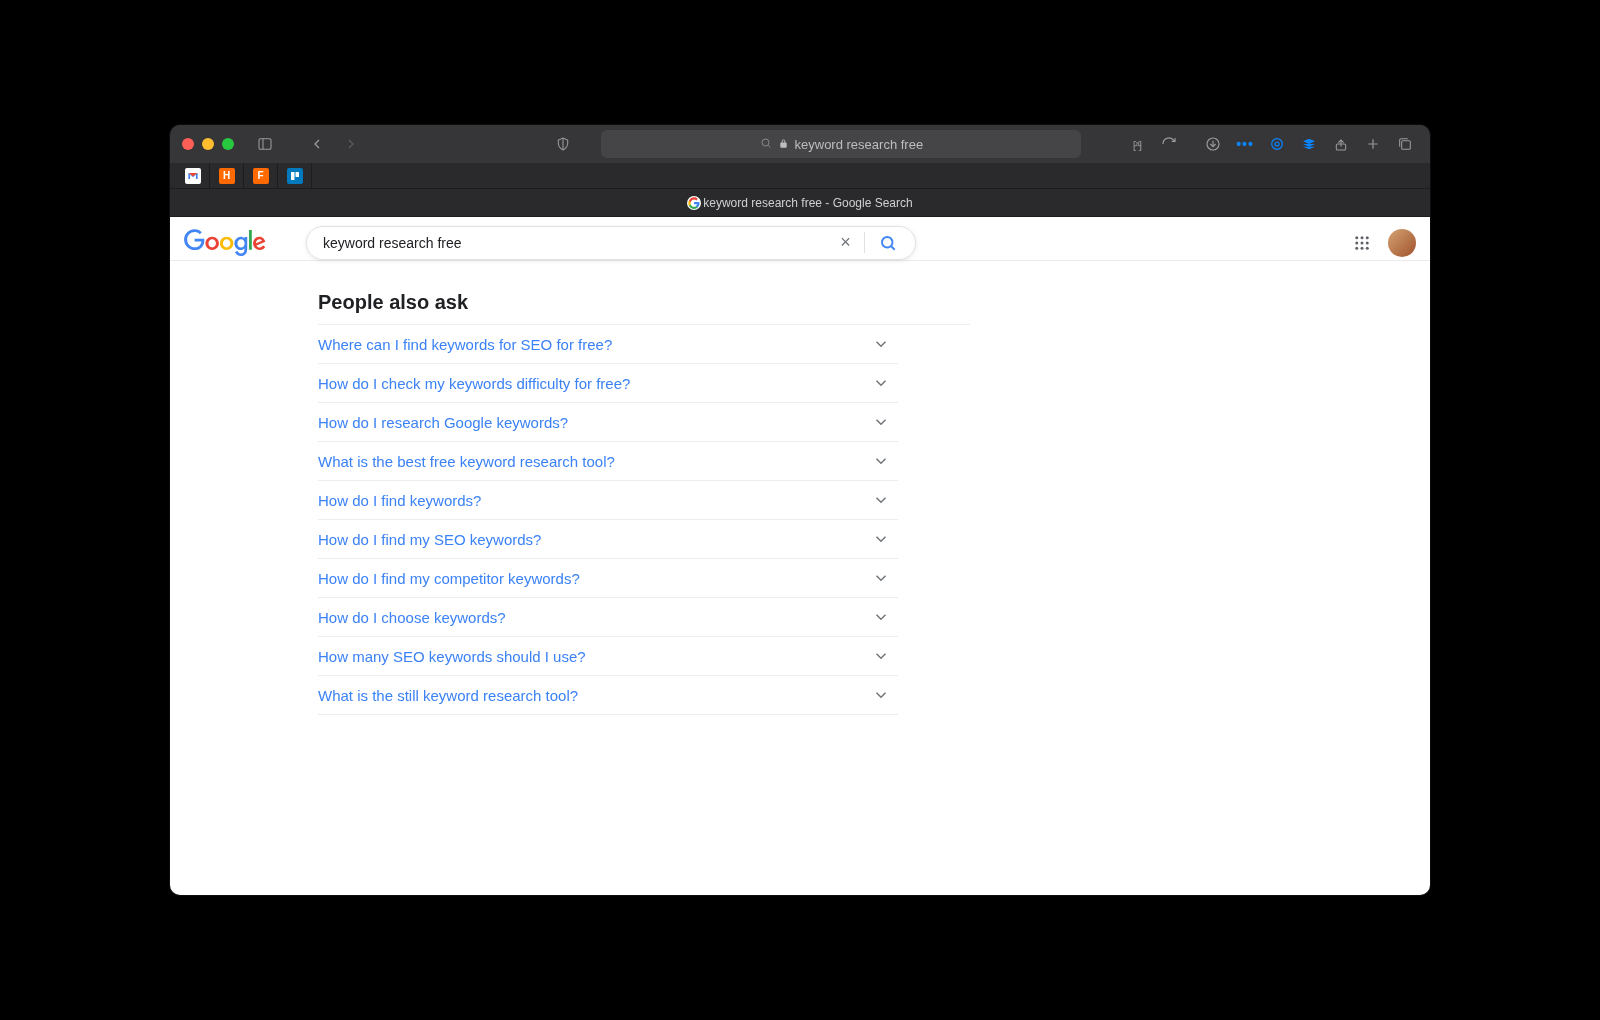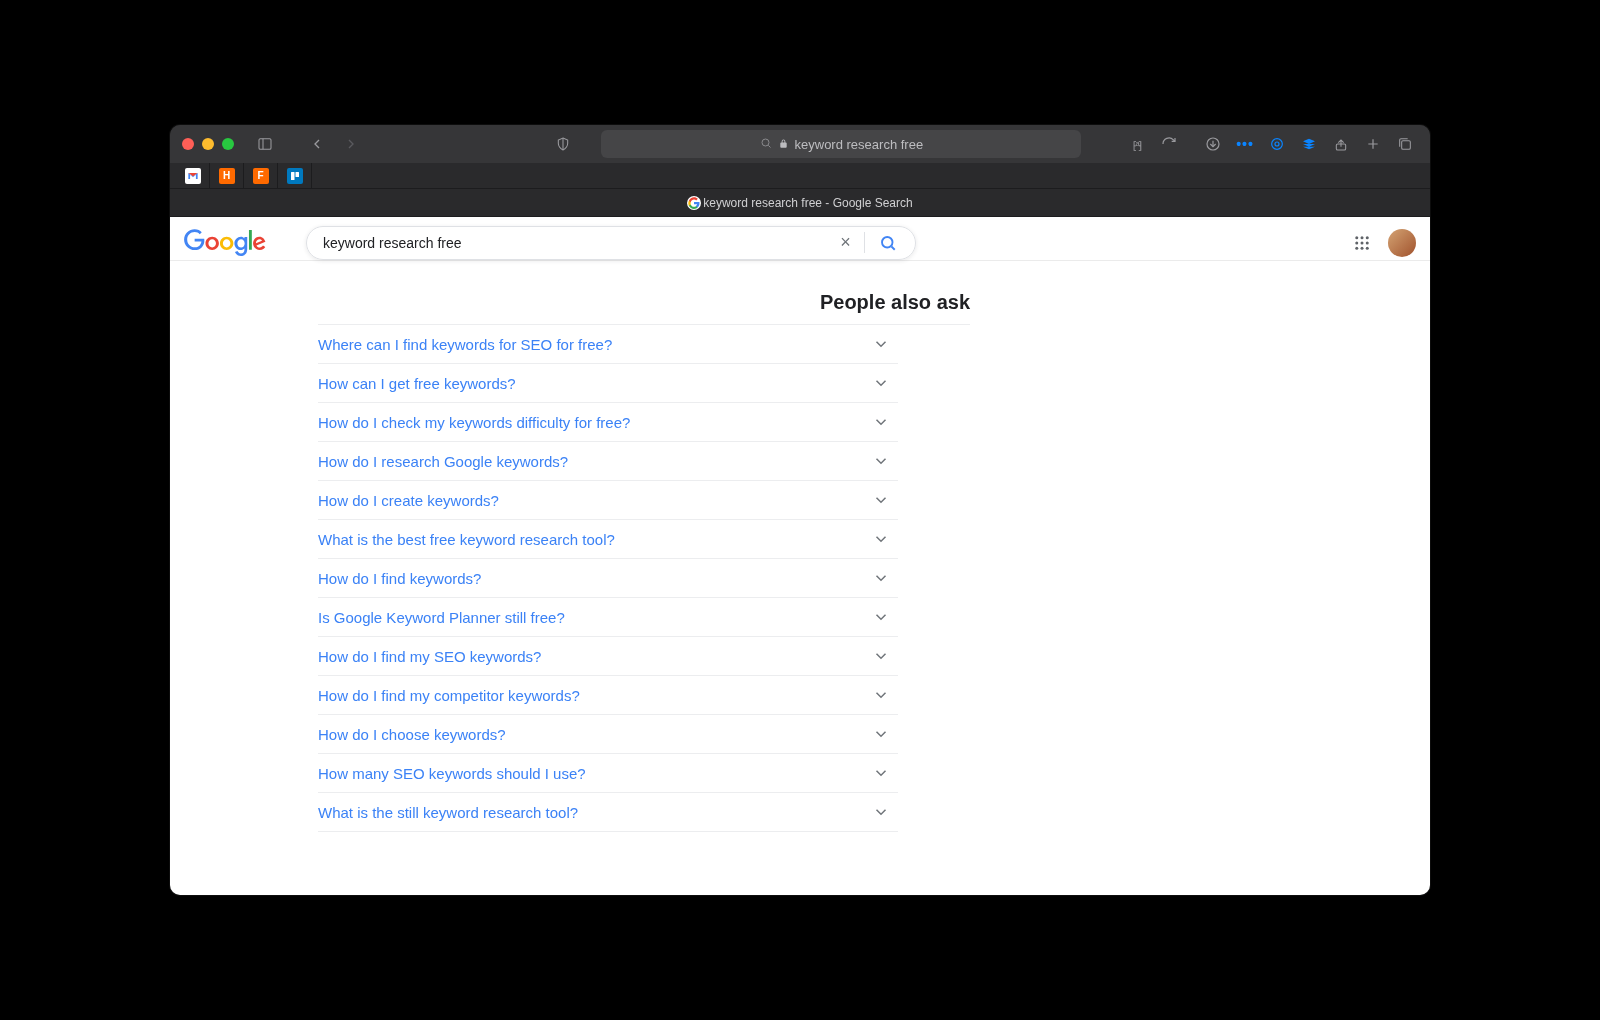--- a/index.html
+++ b/index.html
@@ -146,21 +146,20 @@
   .g-clear { width: 30px; text-align:center; color:#70757a; font-size: 18px; cursor:pointer; border-right: 1px solid #dfe1e5; padding-right:8px; margin-right:8px;}
   .g-search-btn { width: 30px; color:#4285f4; display:flex;align-items:center;justify-content:center; }
   .g-header-right { margin-left: auto; display: flex; align-items: center; gap: 14px; }
   .g-apps { width: 24px; height: 24px; display:flex;align-items:center;justify-content:center; color:#5f6368; cursor:pointer;}
   .g-avatar { width: 28px; height: 28px; border-radius: 50%; background: linear-gradient(135deg,#d4a373,#a0522d); border: 0; }
 
   
   .g-content {
     padding: 30px 0 0 148px;
     width: 800px;
-    text-align: right;
   }
   .paa-title {
     font-size: 20px;
     color: #202124;
     margin-bottom: 10px;
   }
   .paa-list {
     border-top: 1px solid #ecedef;
   }
   .paa-item {
@@ -372,76 +371,52 @@
       <div class="paa-list" id="paa-list">
           <div class="paa-item">
             <span class="paa-q">Where can I find keywords for SEO for free?</span>
             <span class="paa-chev">
               <svg viewBox="0 0 24 24" fill="none" stroke="currentColor" stroke-width="2">
                 <polyline points="6 9 12 15 18 9"></polyline>
               </svg>
             </span>
           </div>
           <div class="paa-item">
-            <span class="paa-q">How can I get free keywords?</span>
-            <span class="paa-chev">
-              <svg viewBox="0 0 24 24" fill="none" stroke="currentColor" stroke-width="2">
-                <polyline points="6 9 12 15 18 9"></polyline>
-              </svg>
-            </span>
-          </div>
-          <div class="paa-item">
             <span class="paa-q">How do I check my keywords difficulty for free?</span>
             <span class="paa-chev">
               <svg viewBox="0 0 24 24" fill="none" stroke="currentColor" stroke-width="2">
                 <polyline points="6 9 12 15 18 9"></polyline>
               </svg>
             </span>
           </div>
           <div class="paa-item">
             <span class="paa-q">How do I research Google keywords?</span>
             <span class="paa-chev">
               <svg viewBox="0 0 24 24" fill="none" stroke="currentColor" stroke-width="2">
                 <polyline points="6 9 12 15 18 9"></polyline>
               </svg>
             </span>
           </div>
           <div class="paa-item">
-            <span class="paa-q">How do I create keywords?</span>
-            <span class="paa-chev">
-              <svg viewBox="0 0 24 24" fill="none" stroke="currentColor" stroke-width="2">
-                <polyline points="6 9 12 15 18 9"></polyline>
-              </svg>
-            </span>
-          </div>
-          <div class="paa-item">
             <span class="paa-q">What is the best free keyword research tool?</span>
             <span class="paa-chev">
               <svg viewBox="0 0 24 24" fill="none" stroke="currentColor" stroke-width="2">
                 <polyline points="6 9 12 15 18 9"></polyline>
               </svg>
             </span>
           </div>
           <div class="paa-item">
             <span class="paa-q">How do I find keywords?</span>
             <span class="paa-chev">
               <svg viewBox="0 0 24 24" fill="none" stroke="currentColor" stroke-width="2">
                 <polyline points="6 9 12 15 18 9"></polyline>
               </svg>
             </span>
           </div>
           <div class="paa-item">
-            <span class="paa-q">Is Google Keyword Planner still free?</span>
-            <span class="paa-chev">
-              <svg viewBox="0 0 24 24" fill="none" stroke="currentColor" stroke-width="2">
-                <polyline points="6 9 12 15 18 9"></polyline>
-              </svg>
-            </span>
-          </div>
-          <div class="paa-item">
             <span class="paa-q">How do I find my SEO keywords?</span>
             <span class="paa-chev">
               <svg viewBox="0 0 24 24" fill="none" stroke="currentColor" stroke-width="2">
                 <polyline points="6 9 12 15 18 9"></polyline>
               </svg>
             </span>
           </div>
           <div class="paa-item">
             <span class="paa-q">How do I find my competitor keywords?</span>
             <span class="paa-chev">

